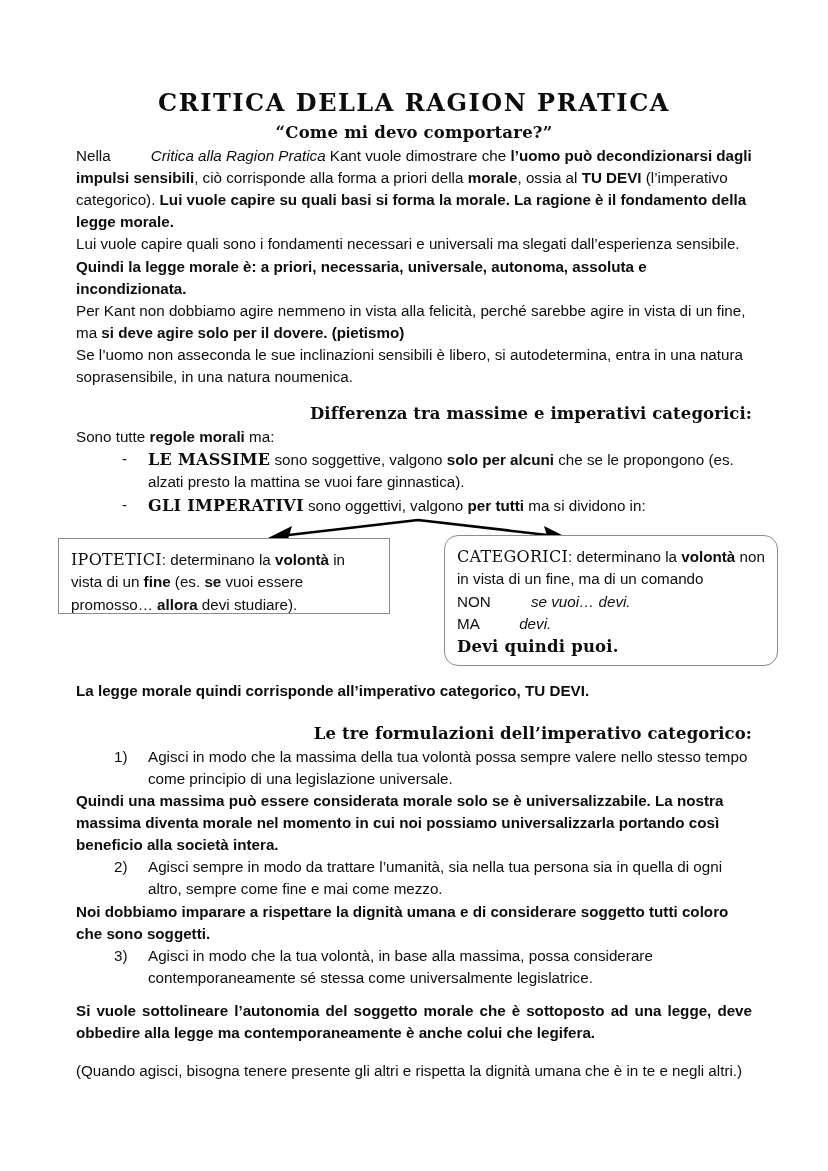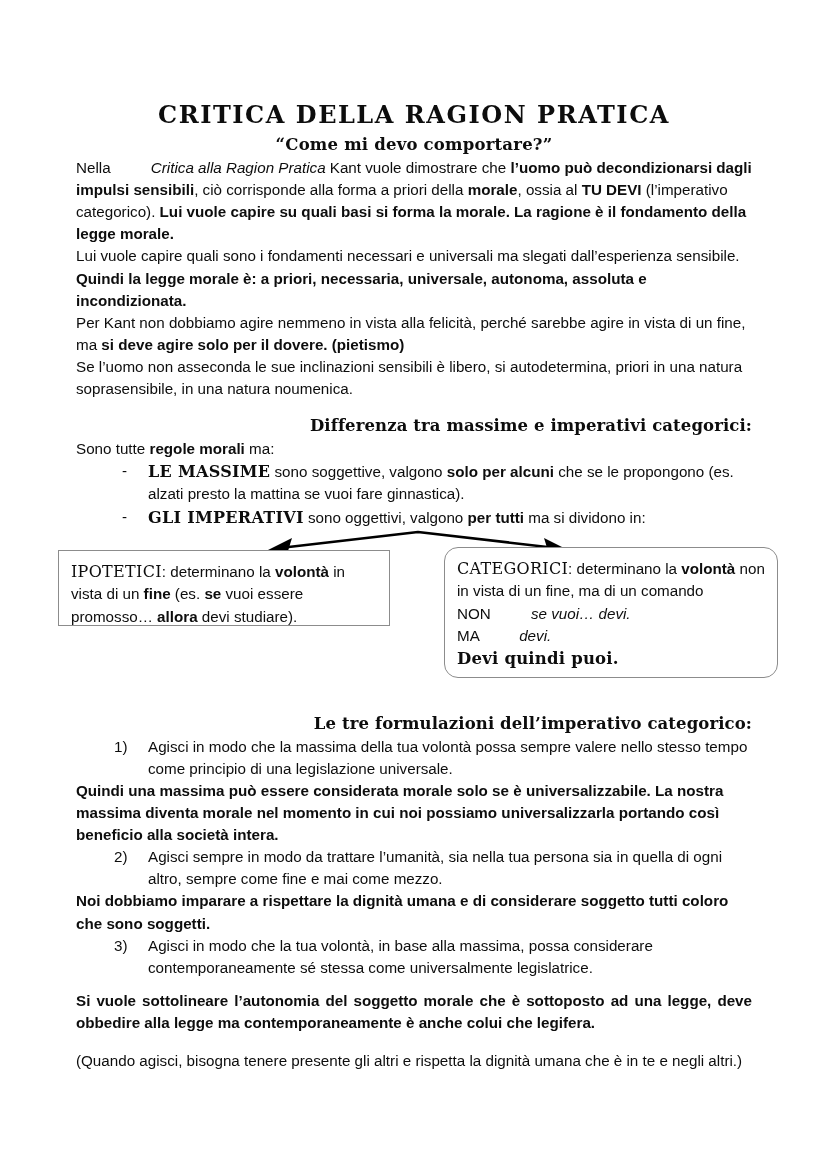--- a/index.html
+++ b/index.html
@@ -11,21 +11,21 @@
     width: 828px;
     height: 1171px;
     position: relative;
     font-family: "Liberation Sans", sans-serif;
     color: #0d0d0d;
     overflow: hidden;
   }
 
   .page {
     position: absolute;
-    left: 0; top: 12px;
+    left: 0; top: 0;
     width: 828px;
     height: 1013px;
     background: #ffffff;
   }
 
   .content {
     position: absolute;
     left: 76px;
     top: 90px;
     width: 676px;
@@ -177,21 +177,21 @@
 
     <h1 class="doc-title">CRITICA DELLA RAGION PRATICA</h1>
 
     <div class="subtitle">“Come mi devo comportare?”</div>
 
     <p class="para"><span>Nella </span><span class="i">Critica alla Ragion Pratica</span><span> Kant vuole dimostrare che </span><span class="b">l’uomo può decondizionarsi dagli impulsi sensibili</span><span>, ciò corrisponde alla forma a priori della </span><span class="b">morale</span><span>, ossia al </span><span class="b">TU DEVI</span><span> (l’imperativo categorico). </span><span class="b">Lui vuole capire su quali basi si forma la morale. La ragione è il fondamento della legge morale.</span></p>
 
     <p class="para">Lui vuole capire quali sono i fondamenti necessari e universali ma slegati dall’esperienza sensibile.</p>
     <p class="para b">Quindi la legge morale è: a priori, necessaria, universale, autonoma, assoluta e incondizionata.</p>
     <p class="para"><span>Per Kant non dobbiamo agire nemmeno in vista alla felicità, perché sarebbe agire in vista di un fine, ma </span><span class="b">si deve agire solo per il dovere. (pietismo)</span></p>
-    <p class="para">Se l’uomo non asseconda le sue inclinazioni sensibili è libero, si autodetermina, priori in una natura soprasensibile, in una natura noumenica.</p>
+    <p class="para">Se l’uomo non asseconda le sue inclinazioni sensibili è libero, si autodetermina, entra in una natura soprasensibile, in una natura noumenica.</p>
 
     <div class="gap-md"></div>
 
     <div class="section-head">Differenza tra massime e imperativi categorici:</div>
 
     <p class="para"><span>Sono tutte </span><span class="b">regole morali</span><span> ma:</span></p>
 
     <ul class="dash-list">
       <li class="dash-item">
         <span class="marker">-</span><span class="kw">LE MASSIME</span><span> sono soggettive, valgono </span><span class="b">solo per alcuni</span><span> che se le propongono (es. alzati presto la mattina se vuoi fare ginnastica).</span>
@@ -217,20 +217,21 @@
 
   <div class="box box-right">
     <div><span class="deco-head">CATEGORICI</span><span>: determinano la </span><span class="b">volontà</span><span> non in vista di un fine, ma di un comando</span></div>
     <div><span>NON </span><span class="i">se vuoi… devi.</span></div>
     <div><span>MA </span><span class="i">devi.</span></div>
     <div class="deco-line">Devi quindi puoi.</div>
   </div>
 
   <div class="block-after-boxes">
 
+    <p class="para b">La legge morale quindi corrisponde all’imperativo categorico, TU DEVI.</p>
 
     <div class="gap-lg"></div>
 
     <div class="section-head light">Le tre formulazioni dell’imperativo categorico:</div>
 
     <ol class="num-list">
       <li class="num-item">
         <span class="marker">1)</span><span>Agisci in modo che la massima della tua volontà possa sempre valere nello stesso tempo come principio di una legislazione universale.</span>
       </li>
     </ol>

